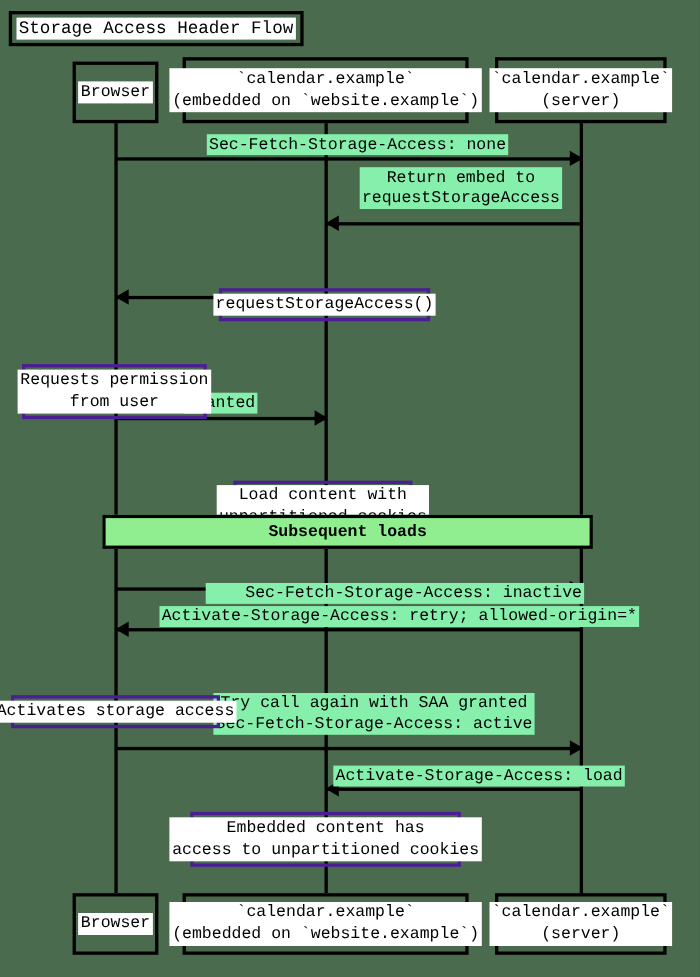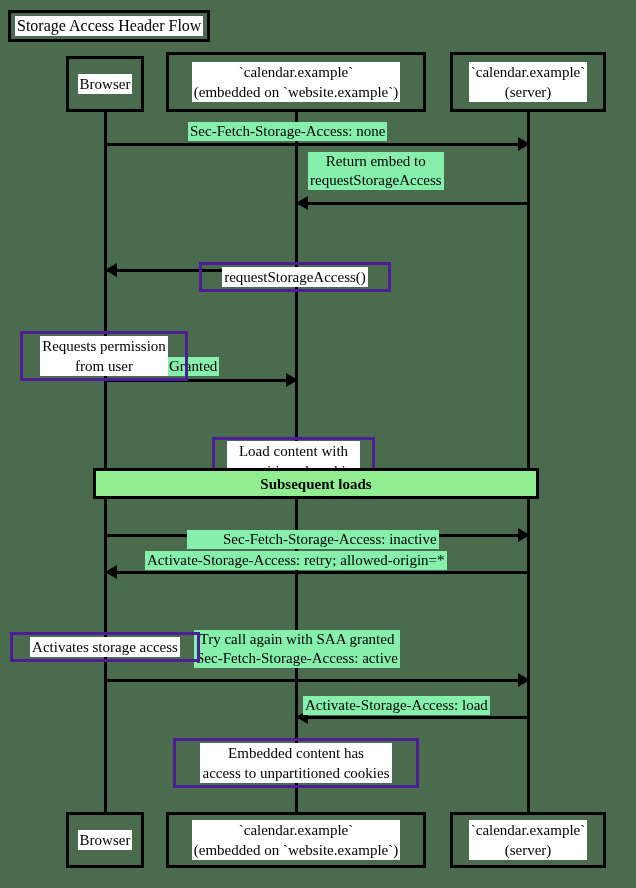--- a/index.html
+++ b/index.html
@@ -5,21 +5,21 @@
   html, body {
     margin: 0;
     padding: 0;
     background: #4a6b4d;
   }
   #canvas {
     position: relative;
     width: 636px;
     height: 888px;
     background: #4a6b4d;
-    font-family: Liberation Serif, serif;
+    font-family: Liberation Mono, monospace;
     overflow: hidden;
   }
 
   
   .diagram-title {
     position: absolute;
     left: 8px;
     top: 10px;
     border: 3px solid #000;
     background: transparent;
@@ -165,21 +165,21 @@
     <span class="plabel">`calendar.example`
 (server)</span>
   </div>
 
   <div class="msg-line" style="left:105px; top:143px; width:423px;"></div>
   <div class="arrowhead right" style="left:518px; top:137px;"></div>
   <div class="msg-label" style="left:188px; top:122px;">Sec-Fetch-Storage-Access: none</div>
 
   <div class="msg-line" style="left:296px; top:202px; width:232px;"></div>
   <div class="arrowhead left" style="left:296px; top:196px;"></div>
-  <div class="msg-label" style="left:308px; top:152px;">Return embed to
+  <div class="msg-label" style="left:327px; top:152px;">Return embed to
 requestStorageAccess</div>
 
   <div class="msg-line" style="left:105px; top:269px; width:191px;"></div>
   <div class="arrowhead left" style="left:105px; top:263px;"></div>
   <div class="note" style="left:199px; top:224px; width:192px; height:30px;">
     <span class="ntext">requestStorageAccess()</span>
   </div>
 
   <div class="note" style="left:20px; top:293px; width:168px; height:50px;">
     <span class="ntext">Requests permission

